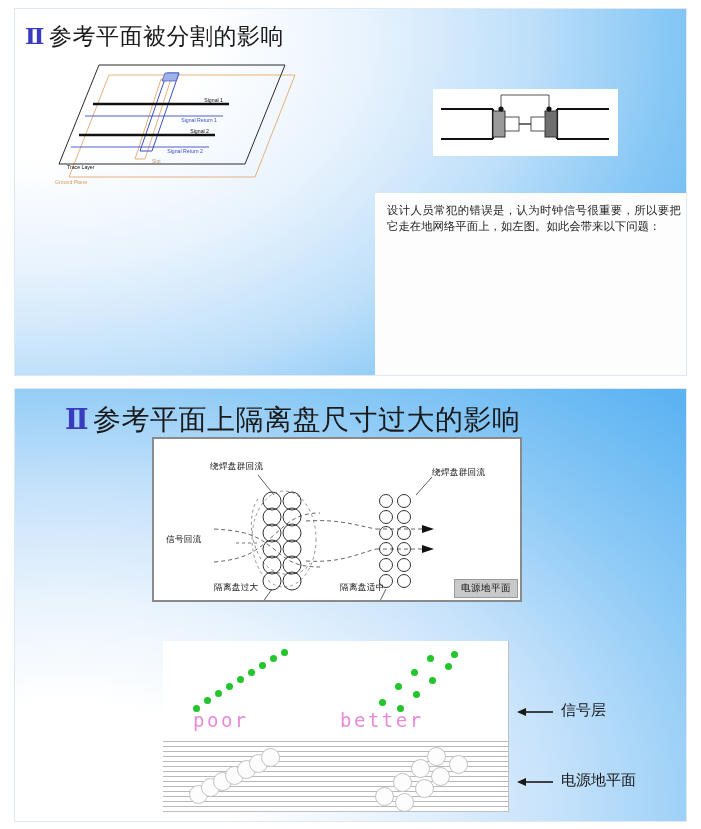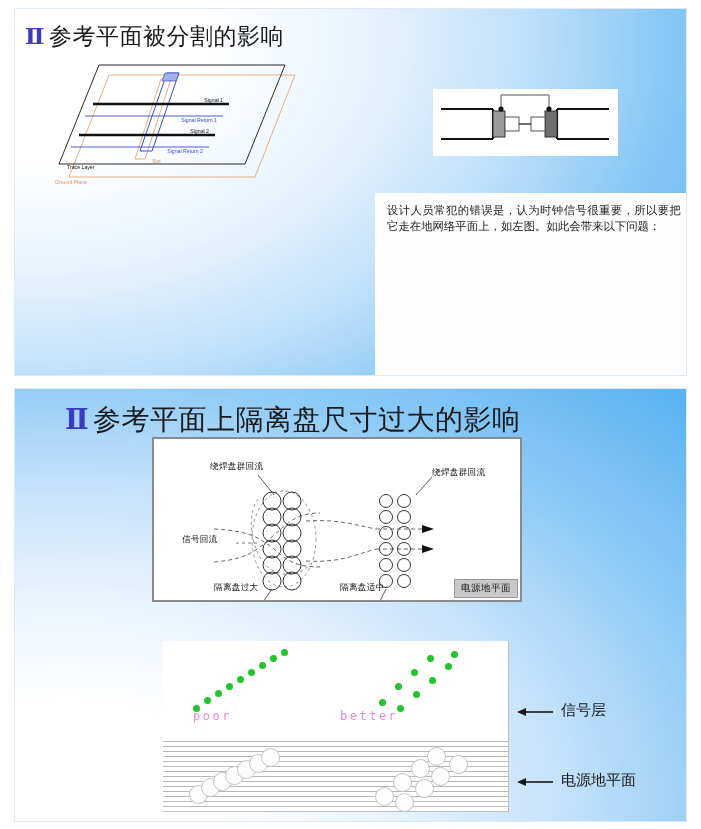--- a/index.html
+++ b/index.html
@@ -201,21 +201,21 @@
   .dot-white {
     position: absolute;
     width: 19px; height: 19px;
     border-radius: 50%;
     background: #fdfdfd;
     border: 1px solid #c2c2c2;
     box-sizing: border-box;
   }
   .via-word {
     position: absolute;
-    font-size: 12px;
+    font-size: 19px;
     color: #e88ad8;
     letter-spacing: 2.5px;
     font-family: "DejaVu Sans Mono", monospace;
   }
   #word-poor { left: 30px; top: 68px; }
   #word-better { left: 177px; top: 68px; }
 
   
   .callout {
     position: absolute;
@@ -350,21 +350,21 @@
       </g>
 
       <line x1="104" y1="36" x2="120" y2="56" stroke="#333" stroke-width="0.8"></line>
       <line x1="82" y1="104" x2="104" y2="104" stroke="#555" stroke-width="0.8" stroke-dasharray="3,3"></line>
       <line x1="118" y1="150" x2="104" y2="170" stroke="#333" stroke-width="0.8"></line>
       <line x1="232" y1="150" x2="222" y2="170" stroke="#333" stroke-width="0.8"></line>
       <line x1="262" y1="56" x2="278" y2="38" stroke="#333" stroke-width="0.8"></line>
     </svg>
 
     <div class="ap-label" style="left:56px; top:22px;">绕焊盘群回流</div>
-    <div class="ap-label" style="left:28px; top:95px;">信号回流</div>
+    <div class="ap-label" style="left:12px; top:95px;">信号回流</div>
     <div class="ap-label" style="left:60px; top:143px;">隔离盘过大</div>
     <div class="ap-label" style="left:278px; top:28px;">绕焊盘群回流</div>
     <div class="ap-label" style="left:186px; top:143px;">隔离盘适中</div>
 
     <div id="antipad-plane-tag">电源地平面</div>
   </div>
 
 
   <div id="fig-via">
     <div id="via-top">

